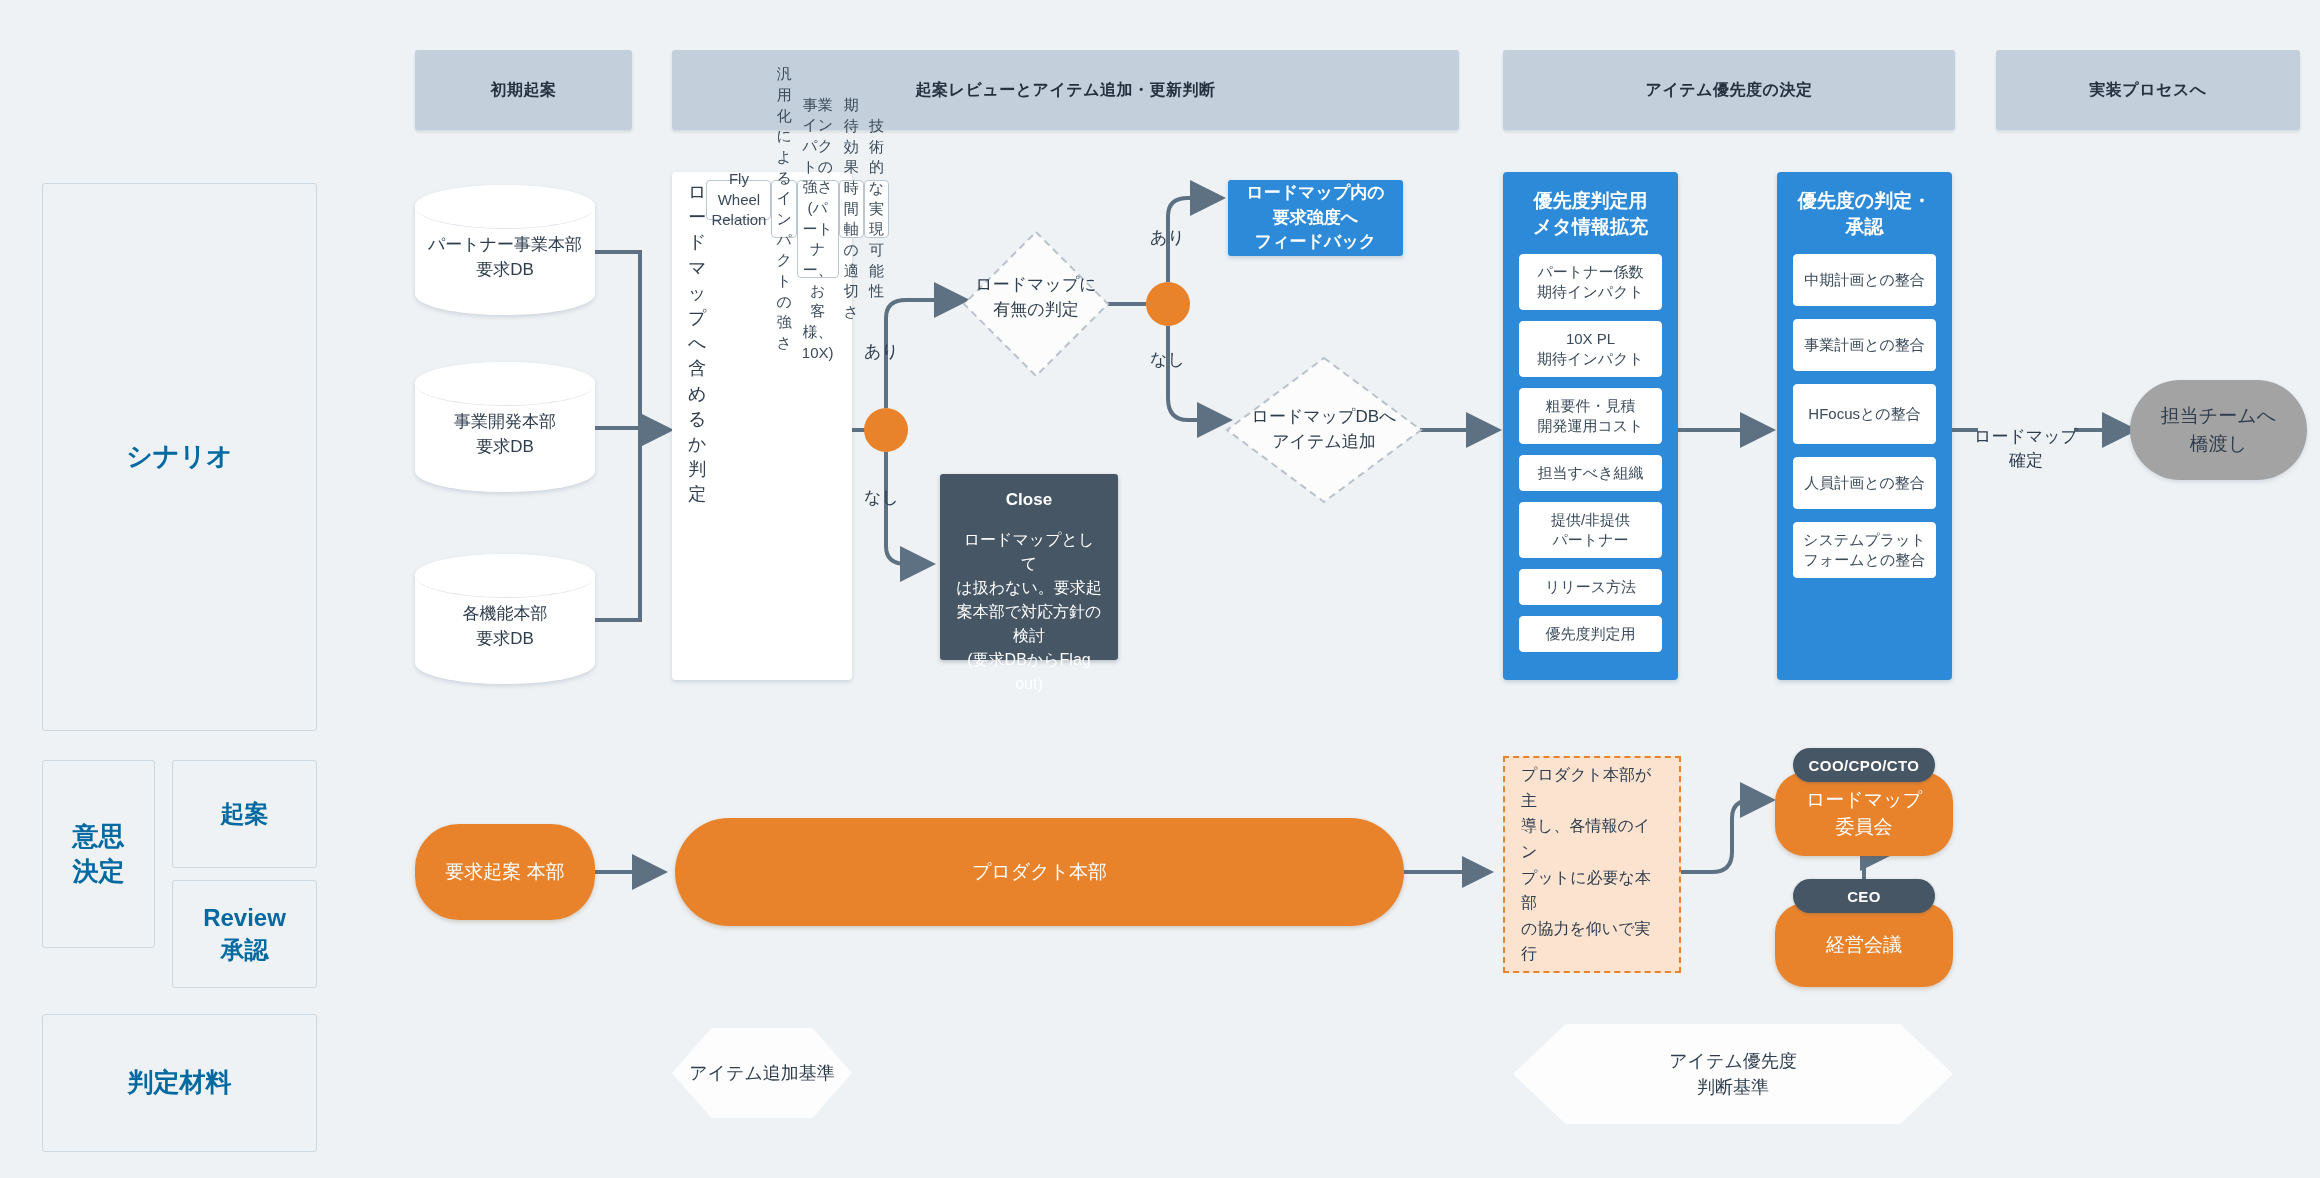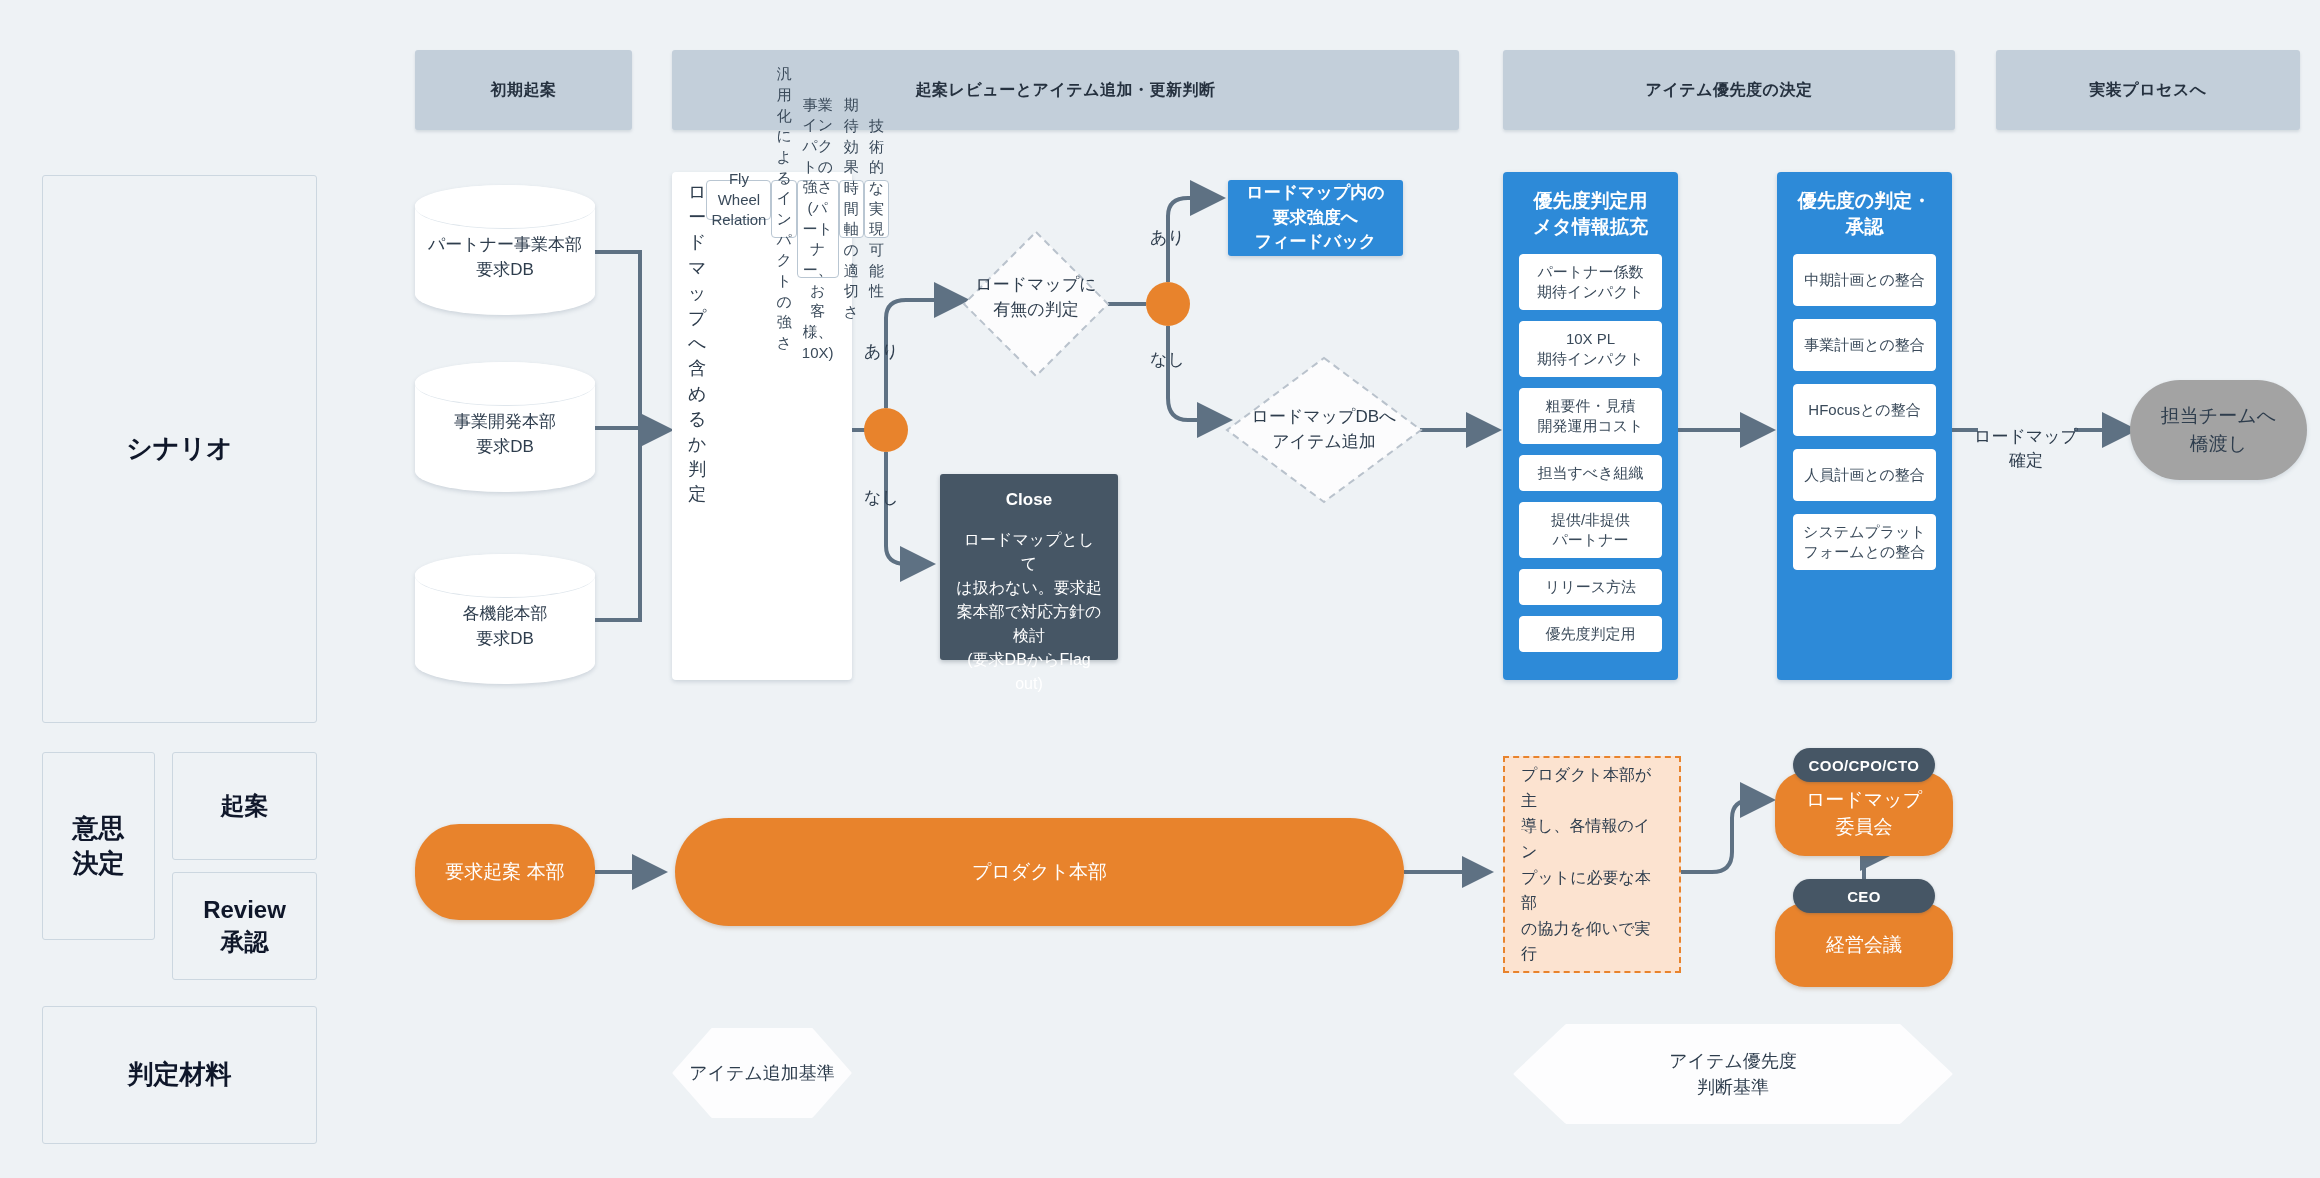--- a/index.html
+++ b/index.html
@@ -24,22 +24,23 @@
     letter-spacing:.5px;
   }
 
   
   .lane{
     border:1px solid #ccd7e0;
     background:#eef2f5;
     border-radius:3px;
     display:flex;align-items:center;justify-content:center;
     text-align:center;
-    font-size:26px;font-weight:bold;color:#0f172a;
+    font-size:26px;font-weight:bold;color:#0369a1;
     line-height:1.35;
+    margin-top:8px;
   }
   .lane.small{font-size:24px;}
 
   
   .db{
     background:#ffffff;
     border-radius:50% / 16%;
     display:flex;align-items:center;justify-content:center;
     text-align:center;font-size:17px;line-height:1.45;color:#2e3d4d;
     box-shadow:0 2px 4px rgba(90,110,130,.22);
@@ -350,21 +351,21 @@
     <div class="chip" style="white-space:pre-line;height:56px;">提供/非提供
 パートナー</div>
     <div class="chip" style="white-space:pre-line;height:36px;">リリース方法</div>
     <div class="chip" style="white-space:pre-line;height:36px;">優先度判定用</div>
   </div>
 
   <div class="abs panel-blue" style="left:1777px;top:172px;width:175px;height:508px;">
     <div class="ptitle" style="white-space:pre-line;">優先度の判定・承認</div>
     <div class="chip" style="white-space:pre-line;height:52px;margin-bottom:13px;">中期計画との整合</div>
     <div class="chip" style="white-space:pre-line;height:52px;margin-bottom:13px;">事業計画との整合</div>
-    <div class="chip" style="white-space:pre-line;height:52px;margin-bottom:13px;">HFocusとの整合</div>
+    <div class="chip" style="white-space:pre-line;height:60px;margin-bottom:13px;">HFocusとの整合</div>
     <div class="chip" style="white-space:pre-line;height:52px;margin-bottom:13px;">人員計画との整合</div>
     <div class="chip" style="white-space:pre-line;height:56px;">システムプラット
 フォームとの整合</div>
   </div>
 
   <div class="abs capsule" style="left:2130px;top:380px;width:177px;height:100px;">
     <span style="white-space:pre-line;">担当チームへ
 橋渡し</span>
   </div>
 

